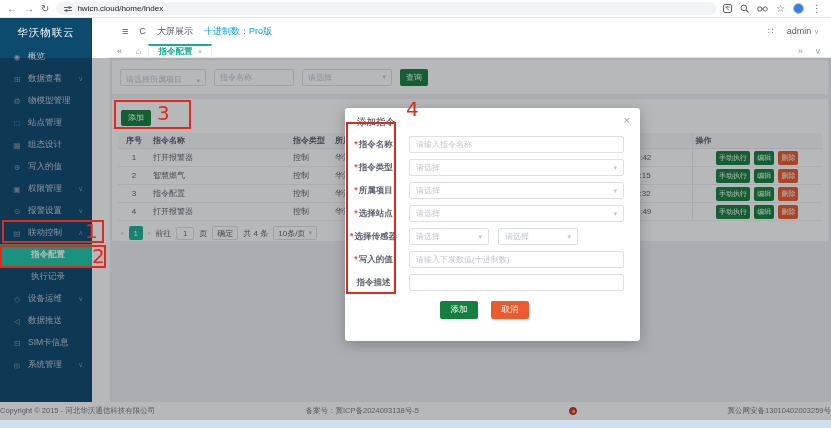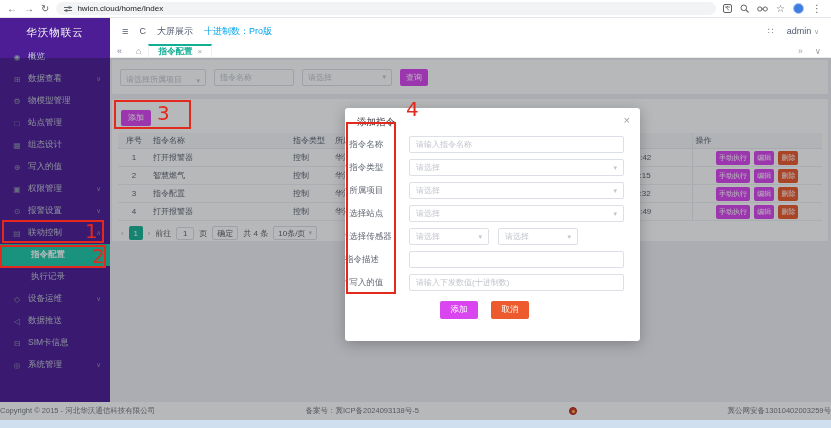--- a/index.html
+++ b/index.html
@@ -9,21 +9,21 @@
   .browser-bar { position:absolute; left:0; top:0; width:831px; height:18px; background:#fff;
     border-bottom:1px solid #e3e6ea; display:flex; align-items:center; padding:0 7px; gap:7px; z-index:5; }
   .b-ic { font-size:10px; color:#5f6368; line-height:1; }
   .url-pill { flex:1; max-width:660px; height:13px; background:#f1f3f4; border-radius:7px;
     display:flex; align-items:center; padding:0 8px; gap:5px; }
   .url-text { font-size:8px; color:#202124; }
   .b-right { display:flex; align-items:center; gap:8px; margin-left:auto; padding-right:2px; }
   .avatar { width:11px; height:11px; border-radius:50%; background:#3f7de0; border:1px solid #a8c7fa; }
 
   
-  .sidebar { position:absolute; left:0; top:18px; width:110px; height:384px; background:#4c1d95; z-index:1; }
+  .sidebar { position:absolute; left:0; top:18px; width:92px; height:384px; background:#0c4a6e; z-index:1; }
   .sidebar-title { height:28px; line-height:28px; text-align:center; color:#ffffff; font-size:10.5px; letter-spacing:1px; }
   .nav-item { height:22px; display:flex; align-items:center; padding:0 9px 0 12px; color:#c3c8d4; font-size:8.5px; gap:6px; cursor:pointer; }
   .nav-item .ic { width:10px; font-size:8px; color:#8a93a6; text-align:center; flex:none; }
   .nav-item .chev { margin-left:auto; font-size:6.5px; color:#8a93a6; }
   .nav-item.child { padding-left:31px; }
   .nav-item.active { background:#1ecbaa; color:#fff; font-weight:bold; }
 
   
   .topbar { position:absolute; left:110px; top:18px; width:721px; height:26px; background:#fff;
     display:flex; align-items:center; gap:11px; padding:0 12px; font-size:9px; color:#515a6e; z-index:5; }
@@ -40,28 +40,28 @@
   
   .content-bg { position:absolute; left:110px; top:58px; width:721px; height:344px; background:#eef0f4; z-index:1; }
   .filter-card { position:absolute; left:112px; top:60px; width:716px; height:34px; background:#fff; border-radius:2px;
     display:flex; align-items:center; gap:8px; padding:0 8px; z-index:2; }
   .sel { height:17px; border:1px solid #dcdfe6; border-radius:2px; background:#fff; font-size:8px; color:#bfc4ce;
     display:flex; align-items:center; justify-content:space-between; padding:0 5px; }
   .sel .car { font-size:7px; color:#c0c4cc; }
   .ipt { height:17px; border:1px solid #dcdfe6; border-radius:2px; font-size:8px; padding:0 5px; color:#333; outline:none; }
   .ipt::placeholder { color:#bfc4ce; }
   .btn { border:none; border-radius:2px; color:#fff; display:inline-flex; align-items:center; justify-content:center; cursor:pointer; }
-  .btn-teal { background:#d946ef; }
+  .btn-teal { background:#15803d; }
   .btn-orange { background:#ed5a2d; }
 
   .table-card { position:absolute; left:112px; top:99px; width:716px; height:142px; background:#fff; border-radius:2px;
     padding:7px 6px; z-index:2; }
   .btn-add { width:30px; height:16px; font-size:8px; margin-left:3px; }
   table { width:100%; border-collapse:collapse; margin-top:7px; font-size:8px; color:#5f6470; table-layout:fixed; }
-  th { background:#f7f8fa; font-weight:normal; height:16px; text-align:left; padding:0 3px; color:#595f6b;
+  th { background:#f7f8fa; font-weight:bold; height:16px; text-align:left; padding:0 3px; color:#595f6b;
     border-bottom:1px solid #e8ebf0; white-space:nowrap;margin-top:8px; }
   td { height:18px; border-bottom:1px solid #edf0f4; padding:0 3px; white-space:nowrap; overflow:hidden; }
   .c-center { text-align:center; }
   .col-op { border-left:1px solid #e8ebf0; text-align:center; }
   th.col-op { border-left:1px solid #e8ebf0; text-align:left; }
   .row-btn { font-size:7px; padding:2px 3px; margin:0 1px; }
   .pagination { display:flex; align-items:center; gap:5px; margin-top:5px; margin-left:3px; font-size:8px; color:#606266; }
   .pg-arrow { color:#b0b4bb; }
   .pg-cur { width:14px; height:14px; background:#16b394; color:#fff; border-radius:2px; display:flex; align-items:center; justify-content:center; }
   .pg-input { width:18px; height:13px; border:1px solid #dcdfe6; border-radius:2px; text-align:center; font-size:8px; outline:none; color:#606266; }
@@ -76,21 +76,21 @@
   .bottom-strip { position:absolute; left:0; top:420px; width:831px; height:8px; background:#cfdff0; z-index:2; }
 
   
   .overlay { position:absolute; left:0; top:58px; width:831px; height:362px; background:rgba(18,20,26,0.30); z-index:20; }
   .modal { position:absolute; left:345px; top:108px; width:295px; height:233px; background:#fff; border-radius:3px;
     box-shadow:0 3px 14px rgba(0,0,0,0.25); z-index:30; }
   .modal-header { padding:8px 10px 5px 12px; font-size:9.5px; color:#2f3338; }
   .modal-close { position:absolute; right:10px; top:7px; font-size:11px; color:#9aa0a6; cursor:pointer; line-height:1; }
   .modal-body { padding:2px 16px 0 0; }
   .f-row { display:flex; align-items:center; margin-bottom:6px; height:17px; }
-  .f-label { width:64px; flex:none; text-align:left; padding-right:7px; font-size:8.5px; color:#5f6470; white-space:nowrap; }
+  .f-label { width:64px; flex:none; text-align:center; padding-right:7px; font-size:8.5px; color:#5f6470; white-space:nowrap;font-weight:bold; }
   .req { color:#f34235; margin-right:1px; }
   .f-ctl { flex:1; display:flex; gap:9px; }
   .m-input { flex:1; height:17px; border:1px solid #dcdfe6; border-radius:2px; font-size:8px; padding:0 6px; color:#333; outline:none; }
   .m-input::placeholder { color:#c0c4cc; }
   .m-select { flex:1; height:17px; border:1px solid #dcdfe6; border-radius:2px; display:flex; align-items:center;
     justify-content:space-between; padding:0 6px; color:#c0c4cc; font-size:8px; background:#fff; }
   .m-select.small { flex:none; width:80px; }
   .modal-footer { display:flex; justify-content:center; gap:13px; margin-top:10px; }
   .btn-dlg { width:38px; height:18px; font-size:8.5px; }
 
@@ -405,30 +405,30 @@
           <span class="car" style="font-size:7px;">▾</span>
         </div>
         <div class="m-select small">
           <span>请选择</span>
           <span class="car" style="font-size:7px;">▾</span>
         </div>
       </div>
     </div>
 
     <div class="f-row">
+      <span class="f-label"><span class="req">*</span><span>写入的值</span></span>
+      <div class="f-ctl">
+          <input class="m-input" placeholder="请输入下发数值(十进制数)" style="">
+        </div>
+    </div>
+
+    <div class="f-row">
       <span class="f-label"><span>指令描述</span></span>
       <div class="f-ctl">
           <input class="m-input" placeholder="" style="">
-        </div>
-    </div>
-
-    <div class="f-row">
-      <span class="f-label"><span class="req">*</span><span>写入的值</span></span>
-      <div class="f-ctl">
-          <input class="m-input" placeholder="请输入下发数值(十进制数)" style="">
         </div>
     </div>
 
     <div class="modal-footer">
       <button class="btn btn-teal btn-dlg">添加</button>
       <button class="btn btn-orange btn-dlg">取消</button>
     </div>
   </div>
 </div>
 

